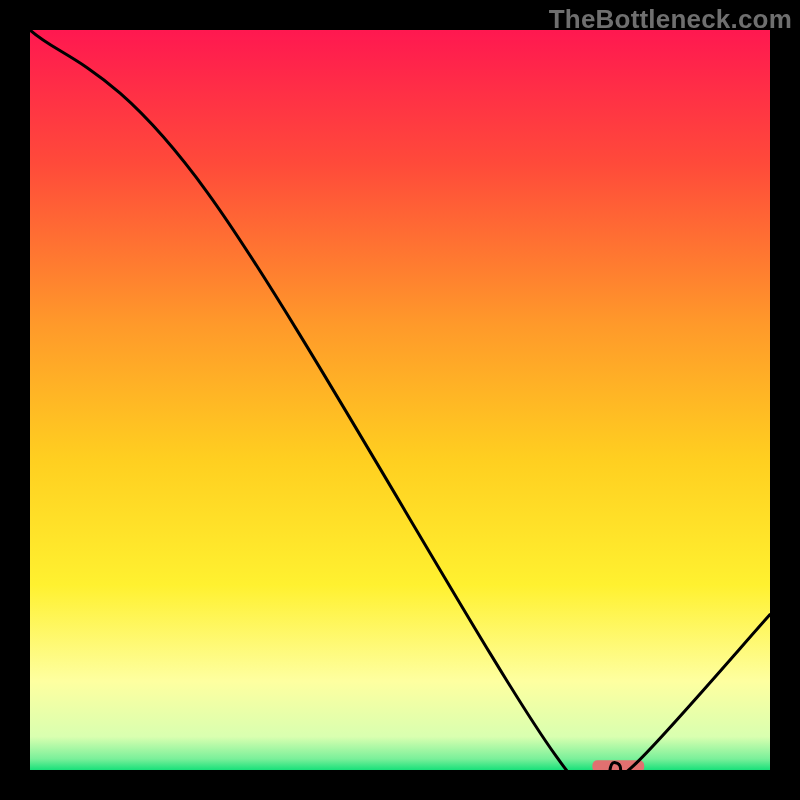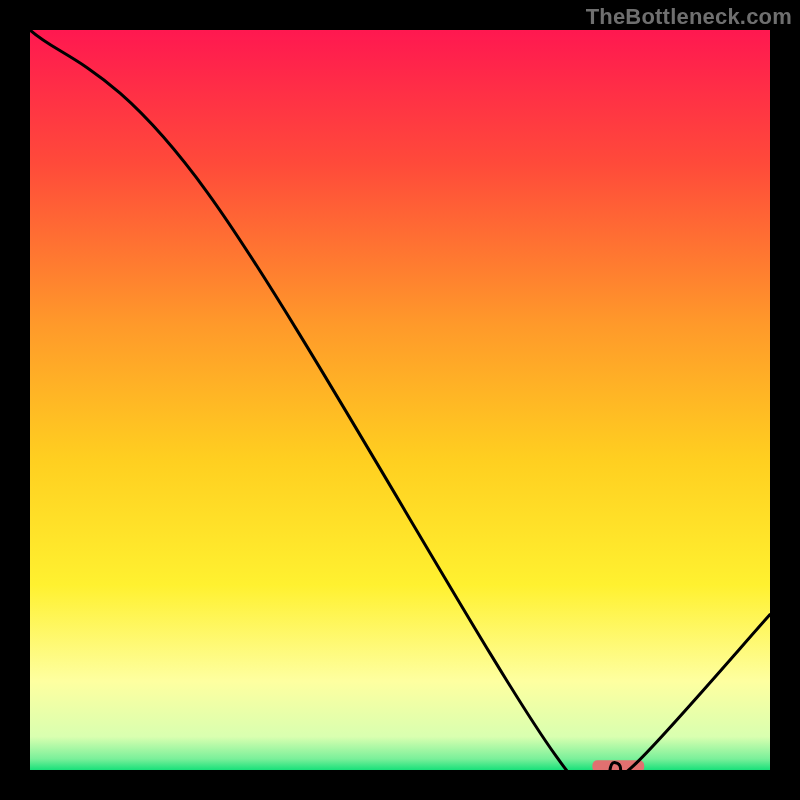--- a/index.html
+++ b/index.html
@@ -28,21 +28,21 @@
   .plot svg {
     display: block;
     width: 100%;
     height: 100%;
   }
   .watermark {
     position: absolute;
     top: 4px;
     right: 8px;
     color: #6f6f6f;
-    font-size: 22px;
+    font-size: 26px;
     font-weight: 600;
     letter-spacing: 0.2px;
     user-select: none;
   }
 </style>
 </head>
 <body>
 
 <div class="frame">
 

